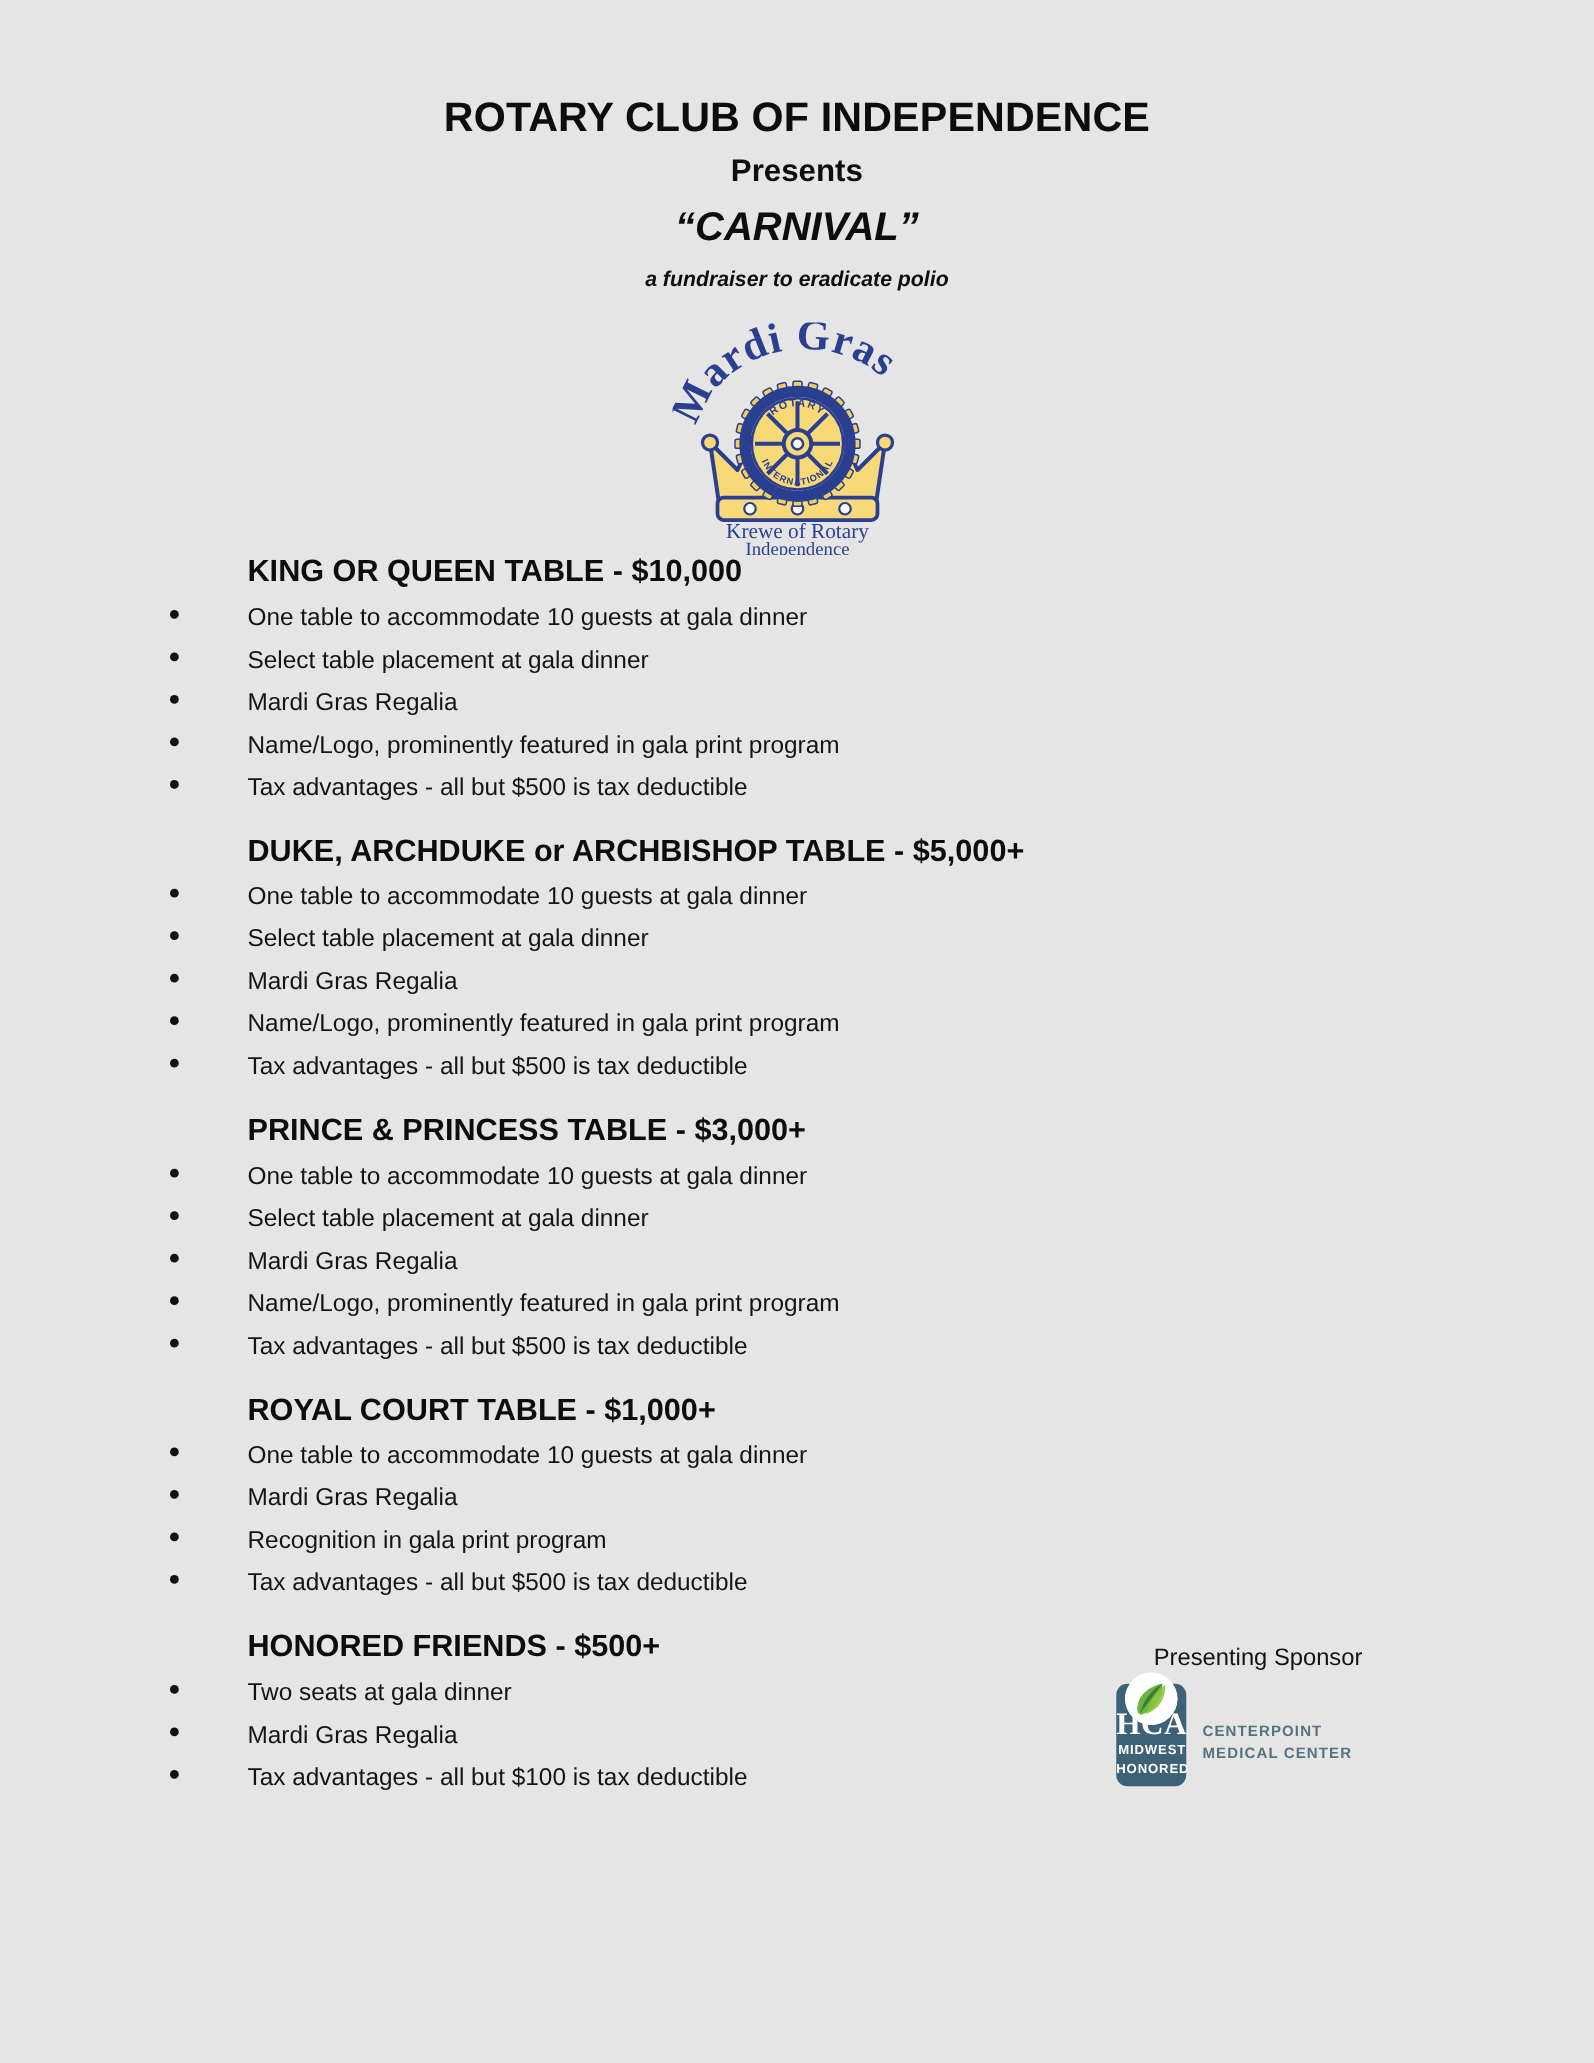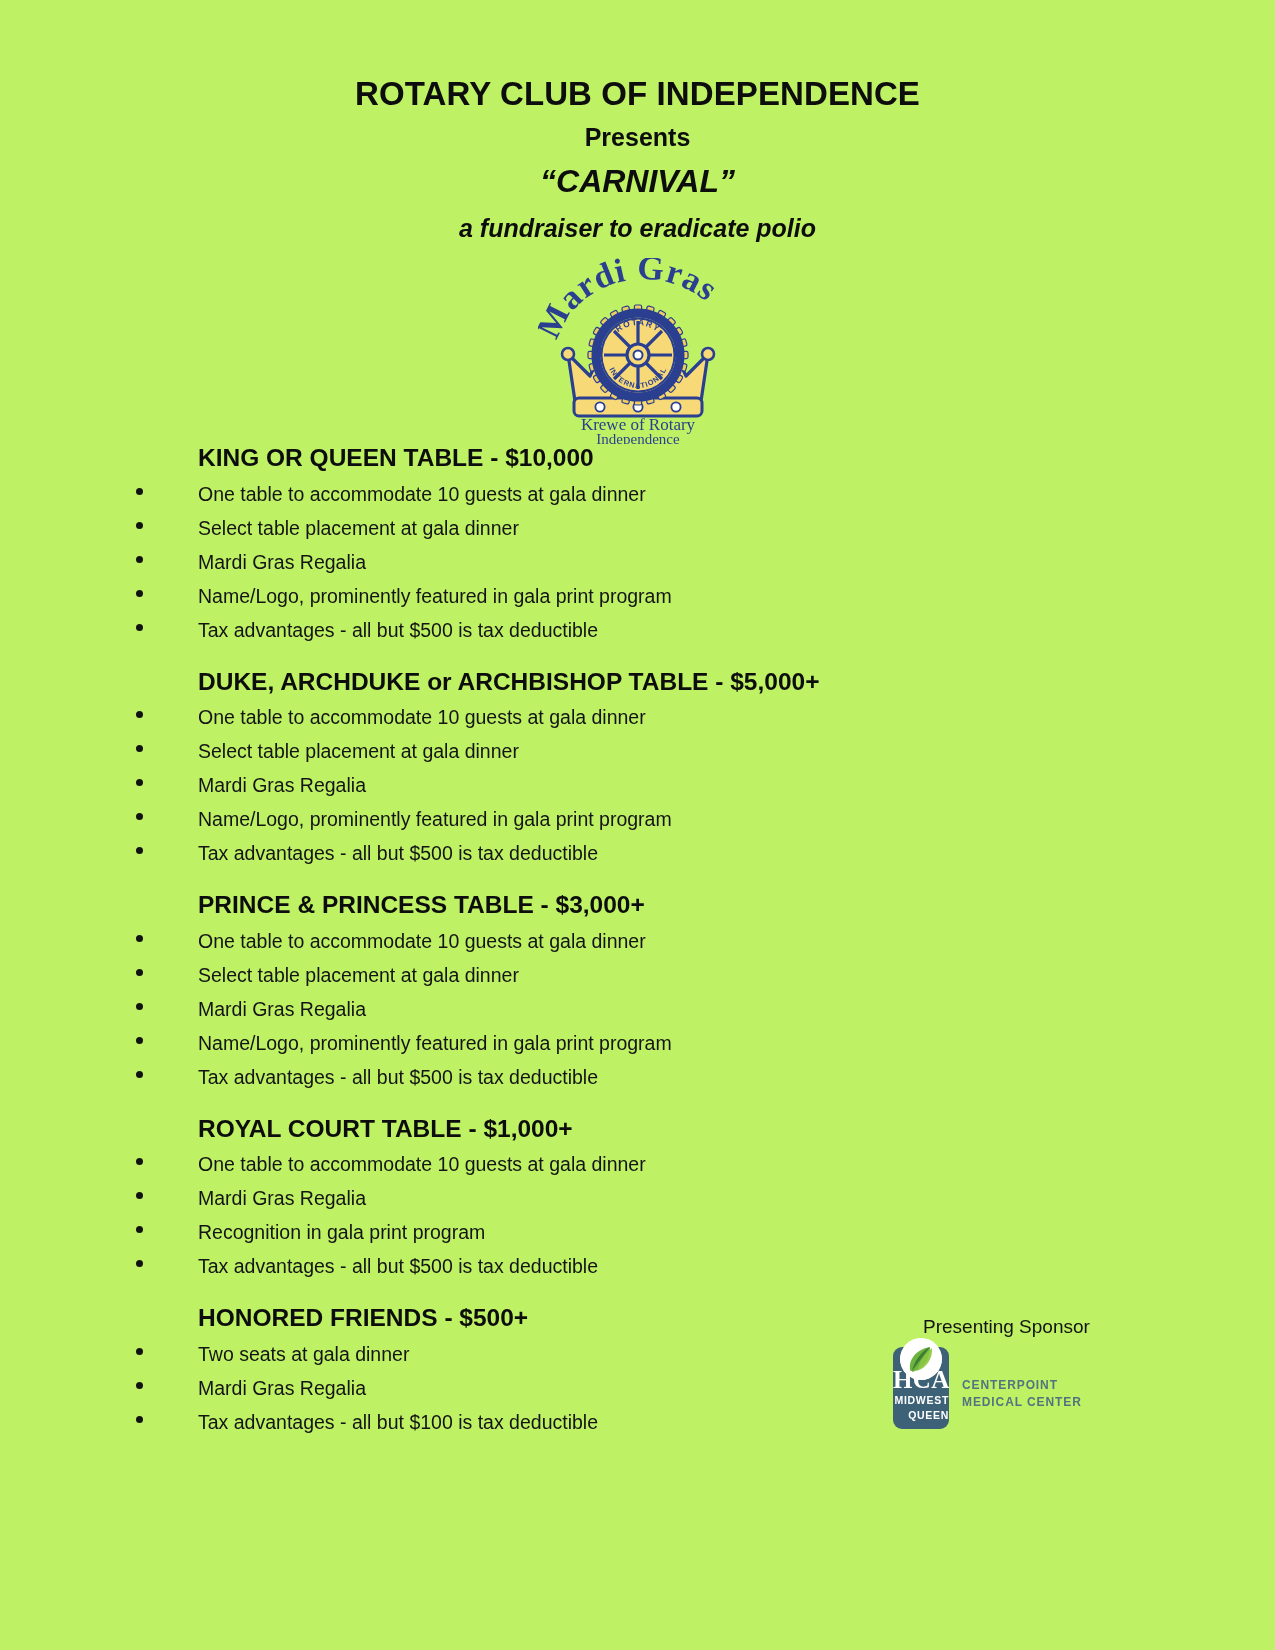--- a/index.html
+++ b/index.html
@@ -13,21 +13,21 @@
     position: relative;
     font-family: "Liberation Sans", sans-serif;
     color: #111111;
     overflow: hidden;
   }
 
   .page {
     position: relative;
     width: 1275px;
     height: 1650px;
-    background: #bef264;
+    background: #e5e5e5;
   }
 
   
   .header {
     position: absolute;
     top: 76px;
     left: 0;
     width: 1275px;
     text-align: center;
   }
@@ -45,21 +45,21 @@
     color: #0d0d0d;
   }
   .title-carnival {
     font-size: 32px;
     font-weight: bold;
     font-style: italic;
     margin-top: 11px;
     color: #0d0d0d;
   }
   .title-sub {
-    font-size: 25px;
+    font-size: 17px;
     font-weight: bold;
     font-style: italic;
     margin-top: 14px;
     color: #0d0d0d;
   }
 
   
   .logo-wrap {
     position: absolute;
     top: 258px;
@@ -350,21 +350,21 @@
           <svg viewBox="0 0 42 42" width="42" height="42">
             <circle cx="21" cy="21" r="21" fill="#ffffff"></circle>
             <path d="M30 9 C 13 12, 7 26, 11 34 C 20 33, 30 24, 30 9 Z" fill="#6cb33f"></path>
             <path d="M30 9 C 21 13, 14 24, 12 33 C 17 26, 24 17, 30 9 Z" fill="#3f7d33"></path>
             <path d="M32 10 C 24 16, 19 25, 17 33 C 26 30, 33 21, 32 10 Z" fill="#8cc63f" opacity="0.9"></path>
           </svg>
         </div>
         <div class="hca-text">
           <div class="hca-big">HCA</div>
           <div class="hca-sm">MIDWEST</div>
-          <div class="hca-sm">QUEEN</div>
+          <div class="hca-sm">HONORED</div>
         </div>
       </div>
       <div class="centerpoint">
         <div>CENTERPOINT</div>
         <div>MEDICAL CENTER</div>
       </div>
     </div>
   </div>
 
 </div>

